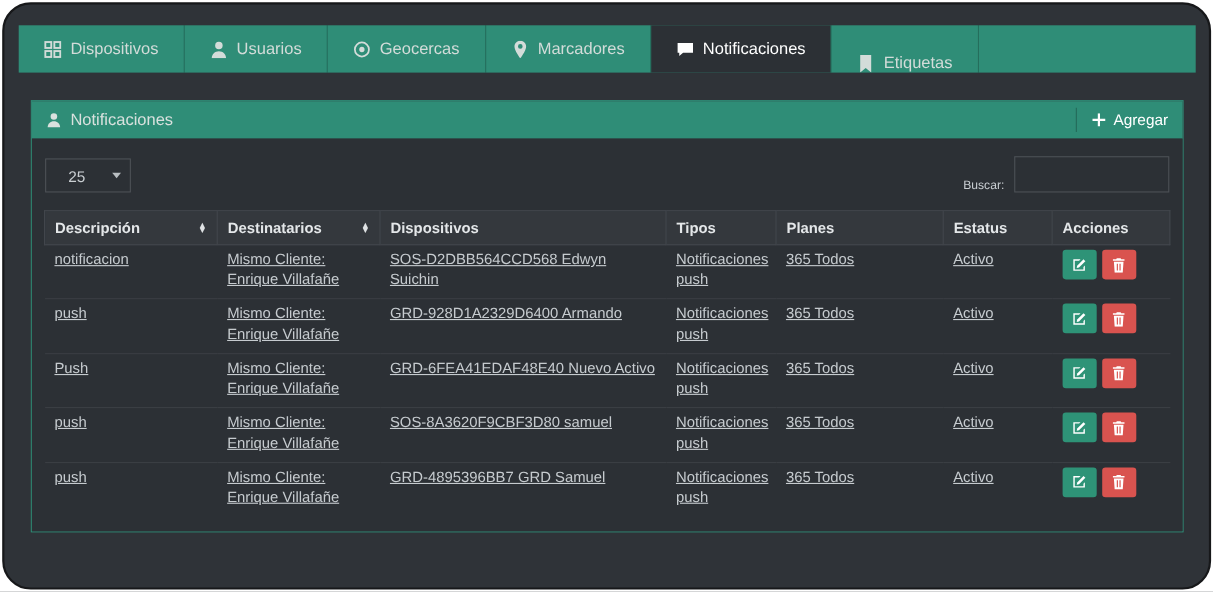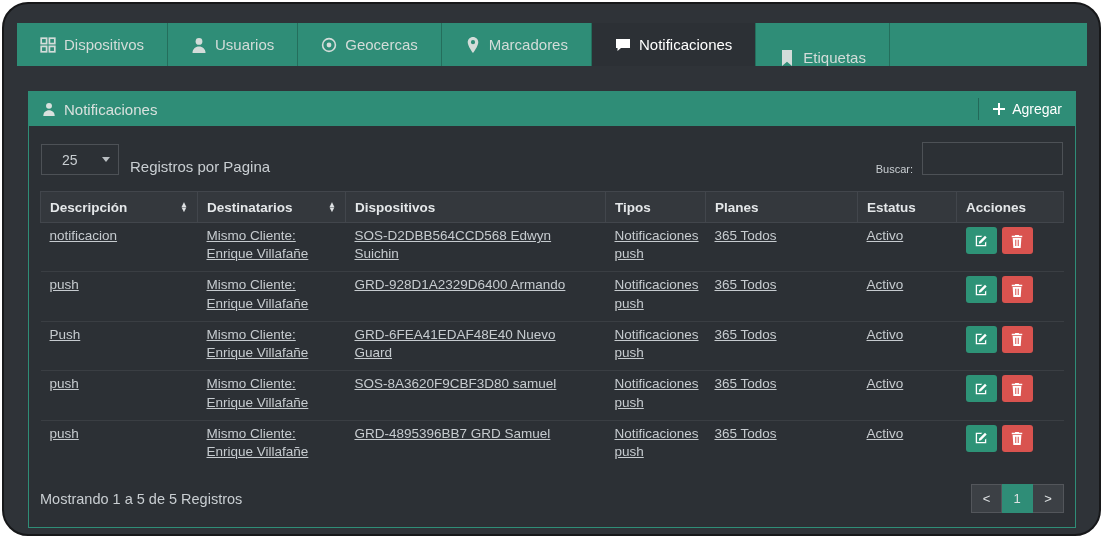--- a/index.html
+++ b/index.html
@@ -243,21 +243,20 @@
           <span>Agregar</span>
         </span>
       </div>
 
       <div class="panel-body">
 
         <div class="controls">
           <span class="select-wrap">
             <select class="page-size" id="pageSizeSelect"><option>25</option></select>
           </span>
-          <span class="rpp-label">Registros por Pagina</span>
           <span class="spacer"></span>
           <span class="search-label">Buscar:</span>
           <input type="text" class="search-input" id="searchInput" style="">
         </div>
 
         <table>
           <colgroup>
             <col class="c1">
               <col class="c2">
               <col class="c3">
@@ -354,21 +353,21 @@
                     <span style="display:inline-flex">
                       <svg viewBox="0 0 16 16" fill="currentColor">
                         <path d="M6 1h4l.6 1H14v1.6H2V2h3.4zM3 4.6h10L12.2 16H3.8zM6 6.5v7.2h1.2V6.5zm2.8 0v7.2H10V6.5z"></path>
                       </svg>
                     </span>
                   </button></td>
               </tr>
               <tr>
                 <td>Push</td>
                 <td>Mismo Cliente: Enrique Villafañe</td>
-                <td>GRD-6FEA41EDAF48E40 Nuevo Guard</td>
+                <td>GRD-6FEA41EDAF48E40 Nuevo Activo</td>
                 <td>Notificaciones push</td>
                 <td>365 Todos</td>
                 <td>Activo</td>
                 <td><button class="action-btn edit-btn">
                     <span style="display:inline-flex">
                       <svg viewBox="0 0 16 16" fill="currentColor">
                         <path d="M14 8.5V14H2V2h7.5L8 3.5H3.5v9h9V10z"></path>
                         <path d="M6 8.6l6.6-6.6 1.9 1.9L7.9 10.5 5.5 11z"></path>
                       </svg>
                     </span>
@@ -420,26 +419,17 @@
                     <span style="display:inline-flex">
                       <svg viewBox="0 0 16 16" fill="currentColor">
                         <path d="M6 1h4l.6 1H14v1.6H2V2h3.4zM3 4.6h10L12.2 16H3.8zM6 6.5v7.2h1.2V6.5zm2.8 0v7.2H10V6.5z"></path>
                       </svg>
                     </span>
                   </button></td>
               </tr>
             </tbody>
         </table>
 
-        <div class="table-footer">
-          <span>Mostrando 1 a 5 de 5 Registros</span>
-          <span class="spacer"></span>
-          <span class="pagination">
-            <span class="page-btn">&lt;</span>
-            <span class="page-btn current">1</span>
-            <span class="page-btn">&gt;</span>
-          </span>
-        </div>
 
       </div>
     </div>
   </div>
 </div>
 
 </body></html>

